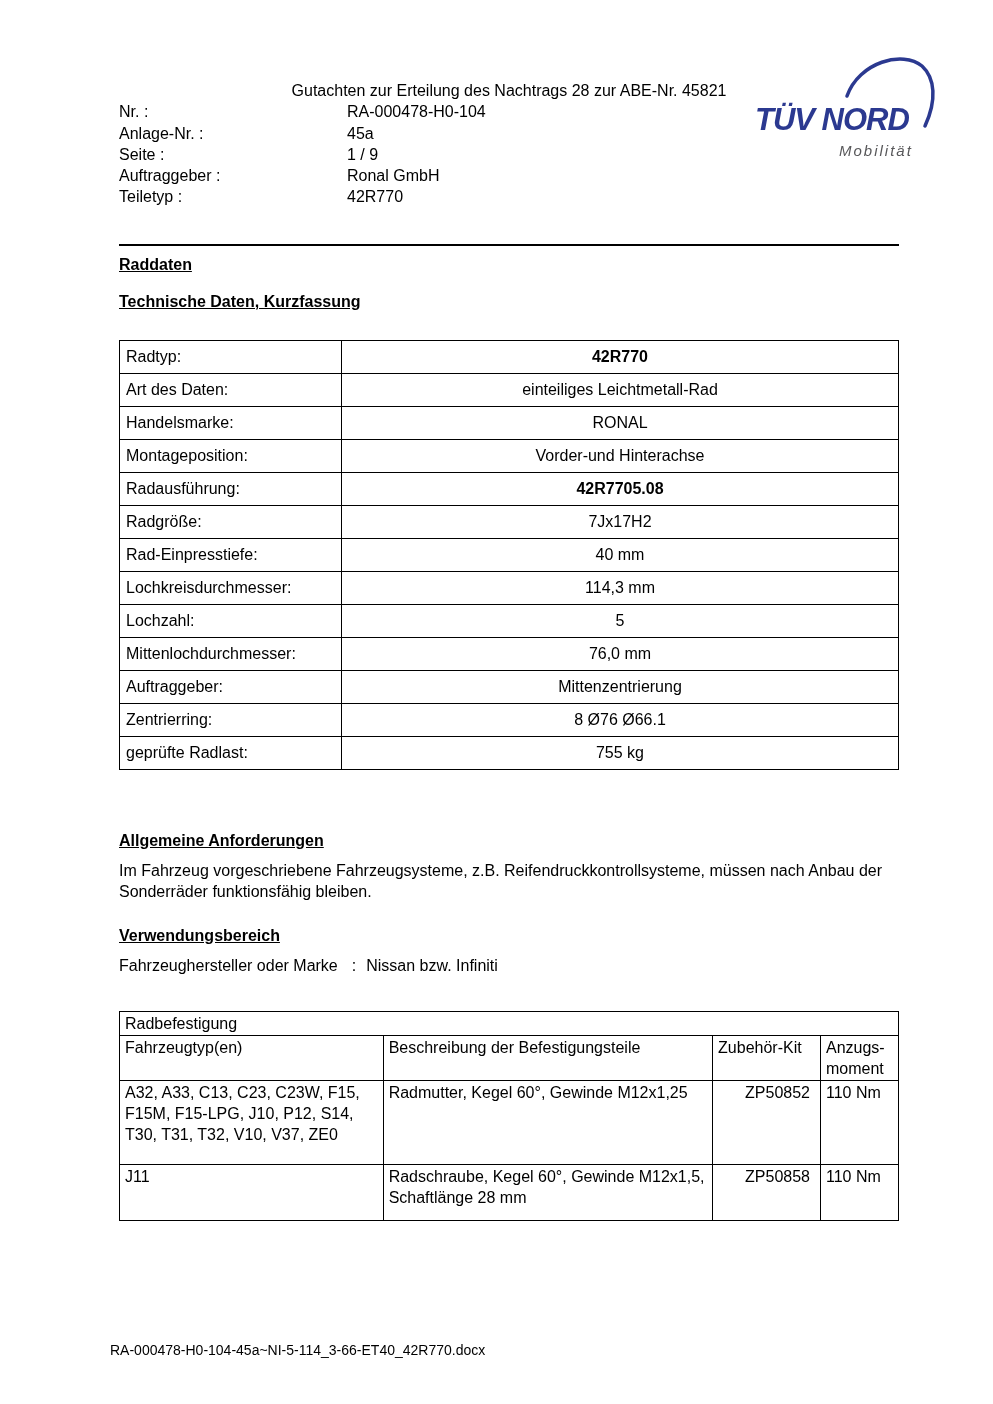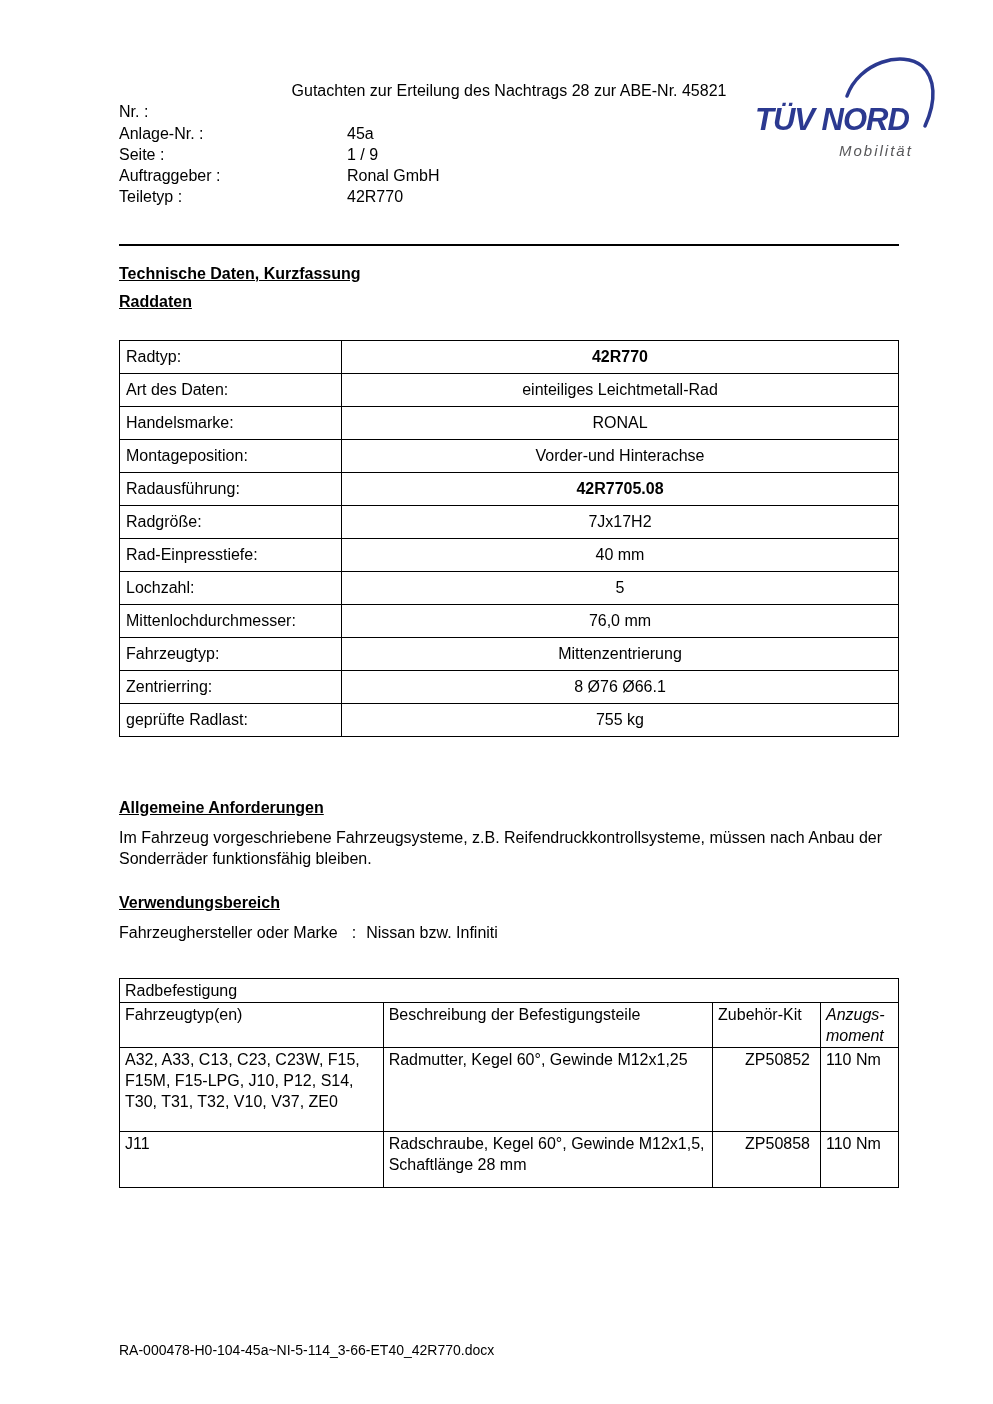--- a/index.html
+++ b/index.html
@@ -72,29 +72,29 @@
   .usage-line .sep { margin: 0 10px 0 14px; }
 
   
   .radbef { margin-top: 36px; font-size: 16px; }
   .radbef td { vertical-align: top; padding: 1px 5px; line-height: 21px; }
   .radbef .caption-cell { height: 21px; }
   .radbef .c-types { width: 264px; }
   .radbef .c-desc  { width: 330px; }
   .radbef .c-kit   { width: 108px; }
   .radbef .c-torq  { width: 78px; }
-  .radbef .prelines { white-space: pre-line; font-style: italic; }
+  .radbef .prelines { white-space: pre-line; }
   .radbef td.kit-val { text-align: right; padding-right: 10px; }
   .radbef tr.row1 td { height: 84px; }
   .radbef tr.row2 td { height: 56px; }
 
   
   .footer {
     position: absolute;
-    left: 119px;
+    left: 110px;
     top: 1342px;
     font-size: 14px;
   }
 </style>
 </head>
 <body>
 
 <div class="page">
 
   <div class="logo">
@@ -104,20 +104,21 @@
       <text x="84" y="104" font-family="'Liberation Sans', sans-serif" font-size="15" font-style="italic" fill="#58585a" letter-spacing="2">Mobilität</text>
     </svg>
   </div>
 
   <div class="content">
 
     <div class="doc-header">
       <div class="hdr-title">Gutachten zur Erteilung des Nachtrags 28 zur ABE-Nr. 45821</div>
       <div class="hdr-row">
         <span class="hdr-label">Nr. :</span>
+        <span class="hdr-value">RA-000478-H0-104</span>
       </div>
       <div class="hdr-row">
         <span class="hdr-label">Anlage-Nr. :</span>
         <span class="hdr-value">45a</span>
       </div>
       <div class="hdr-row">
         <span class="hdr-label">Seite :</span>
         <span class="hdr-value">1 / 9</span>
       </div>
       <div class="hdr-row">
@@ -125,22 +126,22 @@
         <span class="hdr-value">Ronal GmbH</span>
       </div>
       <div class="hdr-row">
         <span class="hdr-label">Teiletyp :</span>
         <span class="hdr-value">42R770</span>
       </div>
     </div>
 
     <hr class="divider">
 
+    <div class="h-underline heading-raddaten">Raddaten</div>
     <div class="h-underline heading-tech">Technische Daten, Kurzfassung</div>
-    <div class="h-underline heading-raddaten">Raddaten</div>
 
     <table class="raddaten">
       <tbody>
         <tr>
           <td class="lbl">Radtyp:</td>
           <td class="val bold">42R770</td>
         </tr>
         <tr>
           <td class="lbl">Art des Daten:</td>
           <td class="val">einteiliges Leichtmetall-Rad</td>
@@ -159,29 +160,33 @@
         </tr>
         <tr>
           <td class="lbl">Radgröße:</td>
           <td class="val">7Jx17H2</td>
         </tr>
         <tr>
           <td class="lbl">Rad-Einpresstiefe:</td>
           <td class="val">40 mm</td>
         </tr>
         <tr>
+          <td class="lbl">Lochkreisdurchmesser:</td>
+          <td class="val">114,3 mm</td>
+        </tr>
+        <tr>
           <td class="lbl">Lochzahl:</td>
           <td class="val">5</td>
         </tr>
         <tr>
           <td class="lbl">Mittenlochdurchmesser:</td>
           <td class="val">76,0 mm</td>
         </tr>
         <tr>
-          <td class="lbl">Fahrzeugtyp:</td>
+          <td class="lbl">Auftraggeber:</td>
           <td class="val">Mittenzentrierung</td>
         </tr>
         <tr>
           <td class="lbl">Zentrierring:</td>
           <td class="val">8  Ø76  Ø66.1</td>
         </tr>
         <tr>
           <td class="lbl">geprüfte Radlast:</td>
           <td class="val">755 kg</td>
         </tr>

